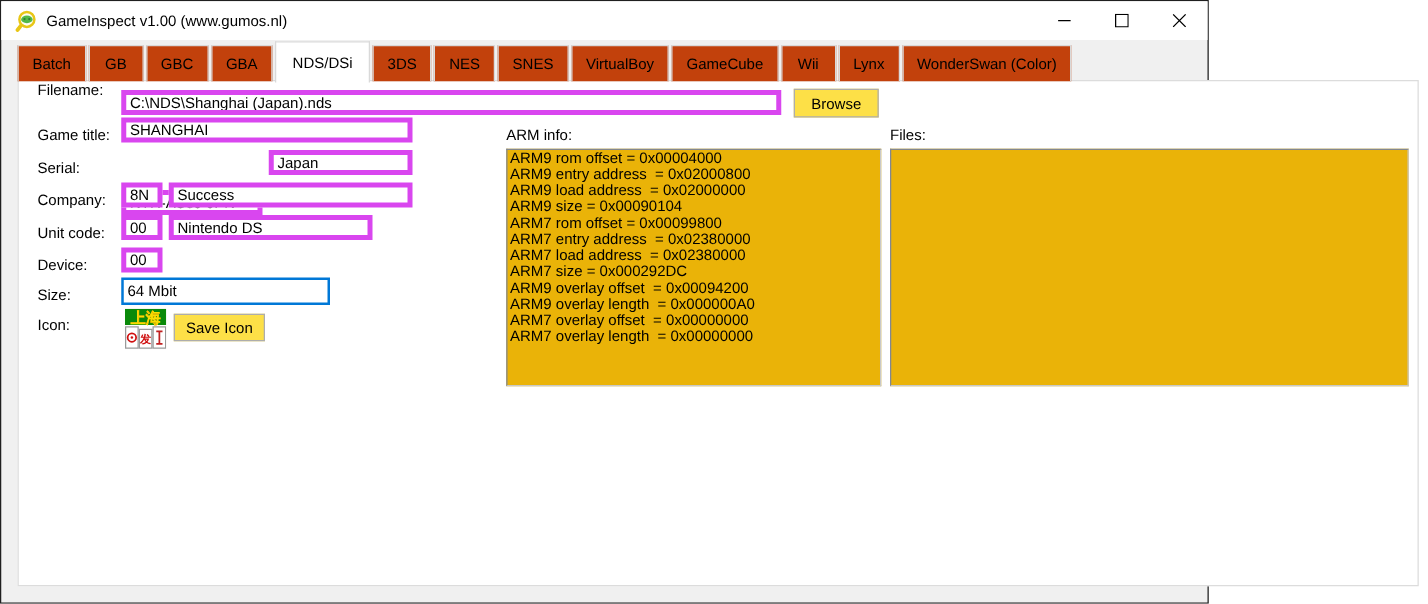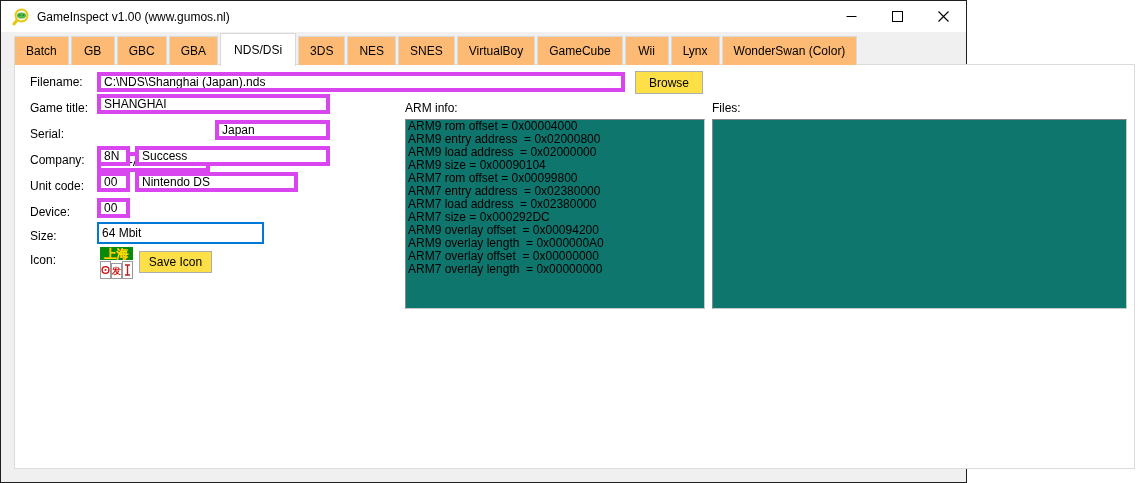--- a/index.html
+++ b/index.html
@@ -34,21 +34,21 @@
     position: absolute; left: 13px; top: 42px; height: 22px;
     display: flex; align-items: flex-end;
     z-index: 3;
   }
   .tab {
     height: 20px;
     padding: 14px 11px;
     min-width: 44px;
     display: flex; align-items: center; justify-content: center;
     font-size: 12px; color: #000;
-    background: #fdba74;
+    background: #c2410c;
     border: 1px solid #d9d9d9;
     border-bottom: none;
     margin-right: 2px;
     white-space: nowrap;
   }
   .tab.selected {
     height: 24px;
     background: #ffffff;
     position: relative;
     z-index: 4;
@@ -86,21 +86,21 @@
     position: absolute;
     background: #fde047;
     border: 1px solid #adadad;
     font-family: "Liberation Sans", "DejaVu Sans", sans-serif;
     font-size: 12px; color: #000;
     display: flex; align-items: center; justify-content: center;
     cursor: default;
   }
   .listbox {
     position: absolute;
-    background: #0f766e;
+    background: #eab308;
     border: 1px solid;
     border-color: #828790 #c8c8c8 #c8c8c8 #828790;
     overflow: hidden;
   }
   .listbox .line {
     font-size: 12px; line-height: 13px; color: #000;
     padding-left: 2px;
     white-space: pre;
   }
   .game-icon {
@@ -152,21 +152,21 @@
     <div class="tab">SNES</div>
     <div class="tab">VirtualBoy</div>
     <div class="tab">GameCube</div>
     <div class="tab">Wii</div>
     <div class="tab">Lynx</div>
     <div class="tab">WonderSwan (Color)</div>
   </div>
 
   <div class="tabpage">
 
-    <span class="fieldlabel" style="left:15px; top:10px;">Filename:</span>
+    <span class="fieldlabel" style="left:15px; top:0;">Filename:</span>
     <input class="textbox" style="left: 82px; top: 7px; width: 528px;" value="C:\NDS\Shanghai (Japan).nds">
     <div class="btn" style="left:620px; top:6px; width:68px; height:23px;">Browse</div>
 
     <span class="fieldlabel" style="left:15px; top:36px;">Game title:</span>
     <input class="textbox" style="left: 82px; top: 29px; width: 233px;" value="SHANGHAI">
 
     <span class="fieldlabel" style="left:15px; top:62px;">Serial:</span>
     <input class="textbox" style="left: 82px; top: 55px; width: 113px; margin-top: 32px;" value="NTR-AS8J-JPN">
     <input class="textbox" style="left: 200px; top: 55px; width: 115px;" value="Japan">
 

